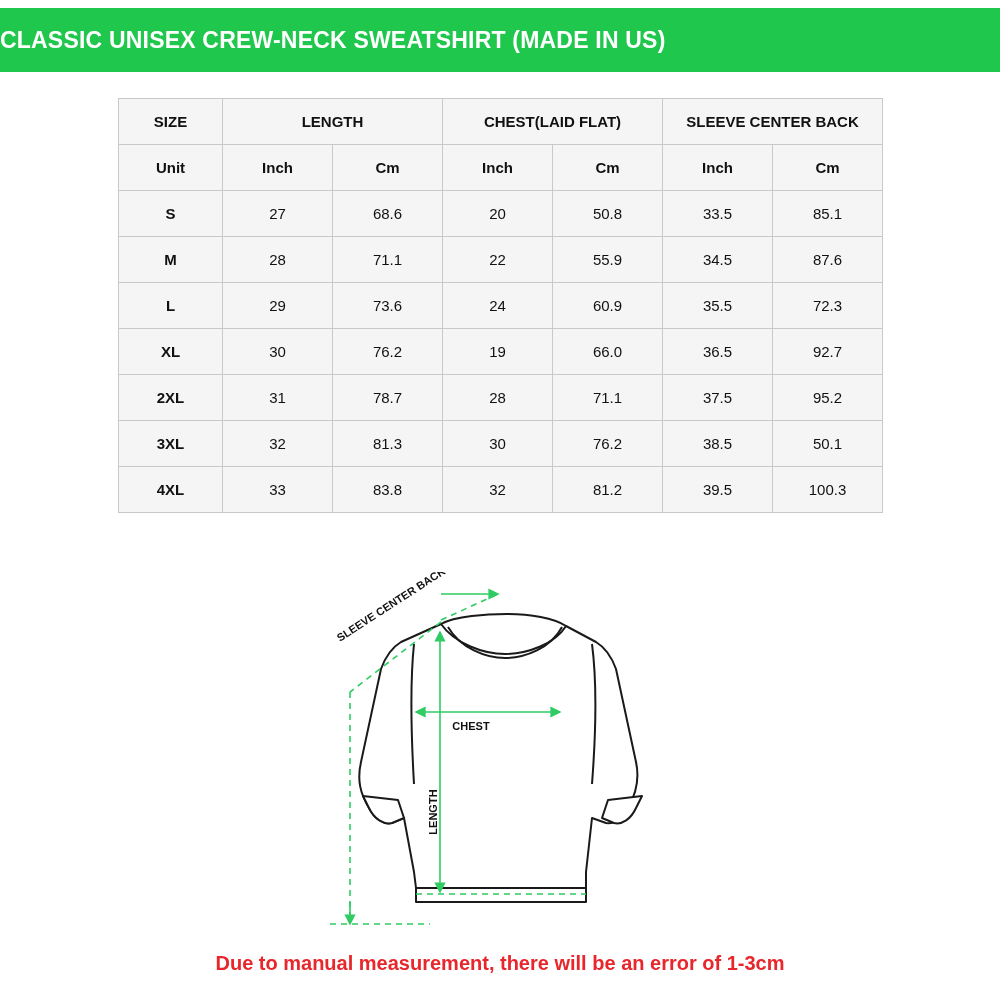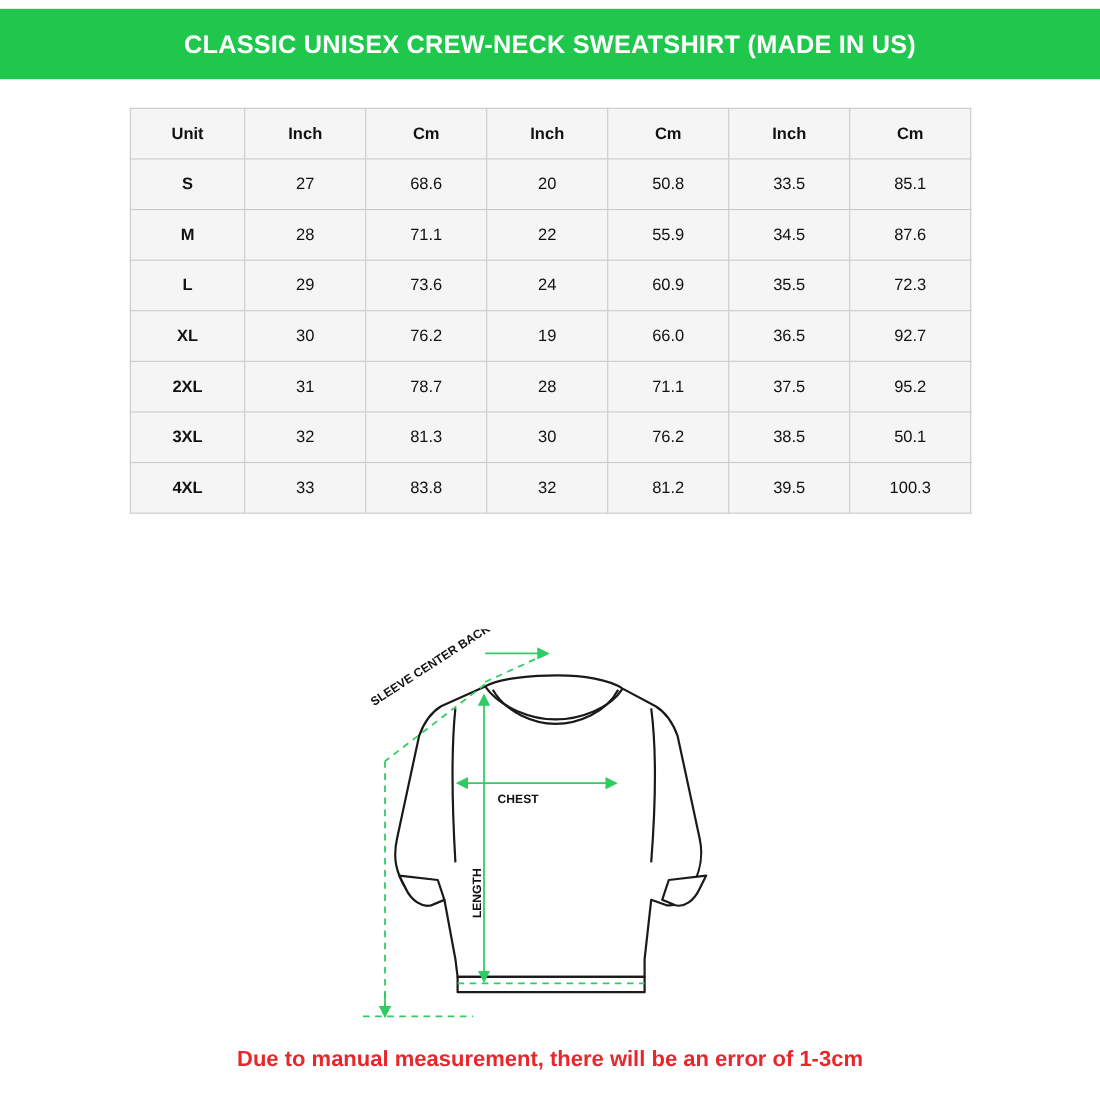--- a/index.html
+++ b/index.html
@@ -23,21 +23,20 @@
   
   .header {
     position: absolute;
     left: 0;
     top: 8px;
     width: 1000px;
     height: 64px;
     background: #1fc74c;
     display: flex;
     align-items: center;
-    justify-content: center;
   }
   .header-title {
     color: #ffffff;
     font-size: 23px;
     font-weight: bold;
     letter-spacing: 0.2px;
     text-align: center;
   }
 
   
@@ -107,20 +106,26 @@
       <colgroup>
         <col class="col-size">
           <col class="col-num">
           <col class="col-num">
           <col class="col-num">
           <col class="col-num">
           <col class="col-num">
           <col class="col-num">
       </colgroup>
       <thead>
+        <tr>
+          <th class="hdr-main">SIZE</th>
+          <th class="hdr-main" colspan="2">LENGTH</th>
+          <th class="hdr-main" colspan="2">CHEST(LAID FLAT)</th>
+          <th class="hdr-main" colspan="2">SLEEVE CENTER BACK</th>
+        </tr>
         <tr>
           <td class="unit-cell">Unit</td>
           <td class="unit-cell">Inch</td>
           <td class="unit-cell">Cm</td>
           <td class="unit-cell">Inch</td>
           <td class="unit-cell">Cm</td>
           <td class="unit-cell">Inch</td>
           <td class="unit-cell">Cm</td>
         </tr>
       </thead>

